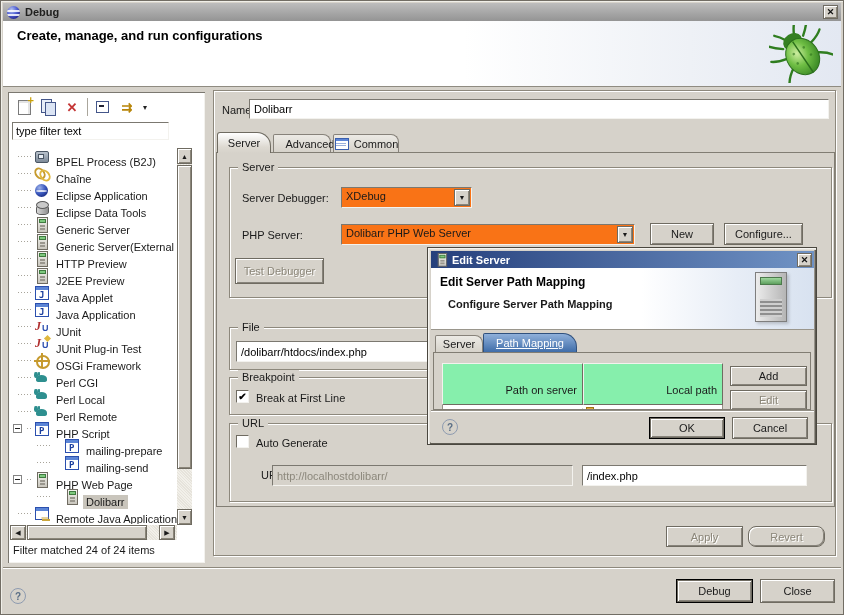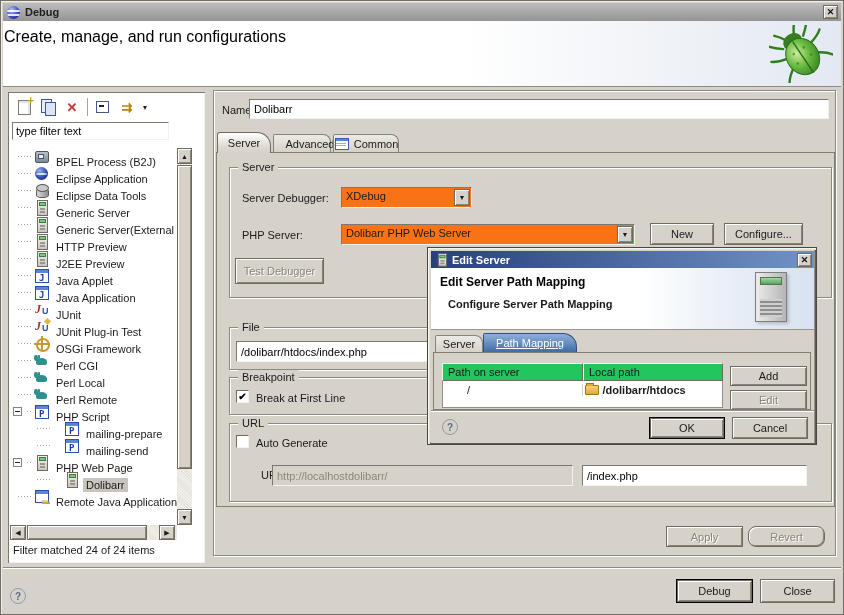--- a/index.html
+++ b/index.html
@@ -16,21 +16,21 @@
     background:radial-gradient(circle at 35% 30%,#b9c6ee 0%,#5868d8 40%,#20218c 80%);}
   .eclipse::after{content:"";position:absolute;left:0;right:0;top:4px;height:2px;background:rgba(255,255,255,.85);box-shadow:0 4px 0 rgba(255,255,255,.85);}
   .xbtn{position:absolute;width:15px;height:14px;background:#d6d2ca;border:1px solid #6f6b61;
     box-shadow:inset 1px 1px 0 #fff,inset -1px -1px 0 #8a8579;display:flex;align-items:center;justify-content:center;
     font-size:9px;font-weight:bold;color:#111;}
   .titlebar .xbtn{right:3px;top:2px;}
 
   
   .banner{position:absolute;left:3px;top:21px;width:838px;height:66px;
     background:linear-gradient(90deg,#ffffff 55%,#eef1f6 82%,#e3e8f2);border-bottom:1px solid #8f8b81;}
-  .banner-title{position:absolute;left:1px;top:7px;font-size:16px;font-weight:normal;color:#000;}
+  .banner-title{position:absolute;left:14px;top:7px;font-size:13px;font-weight:bold;color:#000;}
 
   
   .sidebar{position:absolute;left:8px;top:92px;width:197px;height:471px;background:#fff;
     box-shadow:inset 1px 1px 0 #7b7870,inset -1px -1px 0 #f3f2ee;}
   .tbar{position:absolute;left:4px;top:3px;height:24px;display:flex;align-items:center;}
   .tbtn{width:24px;height:22px;display:flex;align-items:center;justify-content:center;position:relative;}
   .tb-new::before{content:"";width:11px;height:13px;background:#fff;border:1px solid #7a7a7a;box-shadow:inset -2px 2px 0 #e4e4e4;}
   .tb-new::after{content:"+";position:absolute;right:2px;top:-2px;color:#c9a008;font:bold 11px "Liberation Sans",sans-serif;text-shadow:0 0 1px #fff;}
   .tb-copy::before{content:"";position:absolute;left:5px;top:3px;width:9px;height:12px;background:#e7edf8;border:1px solid #44568a;}
   .tb-copy::after{content:"";position:absolute;left:9px;top:6px;width:9px;height:12px;background:#dbe4f4;border:1px solid #44568a;}
@@ -135,22 +135,22 @@
   .tower::before{content:"";position:absolute;left:4px;top:4px;right:4px;height:6px;background:linear-gradient(#9fd89f,#5ea05e);border:1px solid #4c7a4c;}
   .tower::after{content:"";position:absolute;left:4px;right:4px;bottom:4px;height:18px;
     background:repeating-linear-gradient(#cfcfcf 0 2px,#8f8f8f 2px 4px);}
   .dtab{position:absolute;border:1px solid #87827a;border-bottom:none;background:linear-gradient(#eceae5,#d6d2ca);
     border-radius:2px 8px 0 0;display:flex;align-items:center;justify-content:center;z-index:2;}
   .dtab.selected{background:linear-gradient(#8fb0da,#3f6da9);color:#fff;text-decoration:underline;
     border-color:#30517e;border-radius:2px 14px 0 0;z-index:3;}
   .dpane{position:absolute;left:5px;top:104px;width:378px;height:58px;border:1px solid #817d73;overflow:hidden;}
   .ptable{position:absolute;left:8px;top:10px;width:281px;}
   .ptable .hrow{display:flex;}
-  .ptable .hcell{height:18px;background:#22c55e;border:1px solid;border-color:#f3f2ee #6f6b61 #6f6b61 #f3f2ee;
-    padding:2px 5px;overflow:hidden;white-space:nowrap;}
+  .ptable .hcell{height:18px;background:#86efac;border:1px solid;border-color:#f3f2ee #6f6b61 #6f6b61 #f3f2ee;
+    padding:20px 5px;overflow:hidden;white-space:nowrap;text-align:right;}
   .ptable .body{background:#fff;border:1px solid #948f85;border-top:none;height:27px;}
   .ptable .brow{display:flex;height:17px;align-items:center;}
   .folder{position:relative;width:14px;height:10px;background:linear-gradient(#f7d277,#e3a93c);border:1px solid #9c7514;border-radius:1px;margin:0 4px 0 2px;flex:none;}
   .folder::before{content:"";position:absolute;top:-3px;left:0;width:6px;height:2px;background:#e3a93c;border:1px solid #9c7514;border-bottom:none;}
   .dbottom{position:absolute;left:3px;top:162px;width:383px;height:33px;background:#d6d2ca;z-index:5;
     border-top:1px solid #928e84;box-shadow:inset 0 1px 0 #fff;}
 </style>
 </head>
 <body>
 
@@ -208,20 +208,24 @@
       <span class="tbtn tb-drop">▾</span>
     </div>
     <input class="filterbox" value="type filter text" style="">
 
     <div class="tree">
       <div class="trow">
           <span class="ti ti-machine"></span>
           <span class="tlabel">BPEL Process (B2J)</span>
         </div>
       <div class="trow">
+          <span class="ti ti-keys"></span>
+          <span class="tlabel">Chaîne</span>
+        </div>
+      <div class="trow">
           <span class="ti ti-sphere"></span>
           <span class="tlabel">Eclipse Application</span>
         </div>
       <div class="trow">
           <span class="ti ti-database"></span>
           <span class="tlabel">Eclipse Data Tools</span>
         </div>
       <div class="trow">
           <span class="ti ti-server"></span>
           <span class="tlabel">Generic Server</span>

